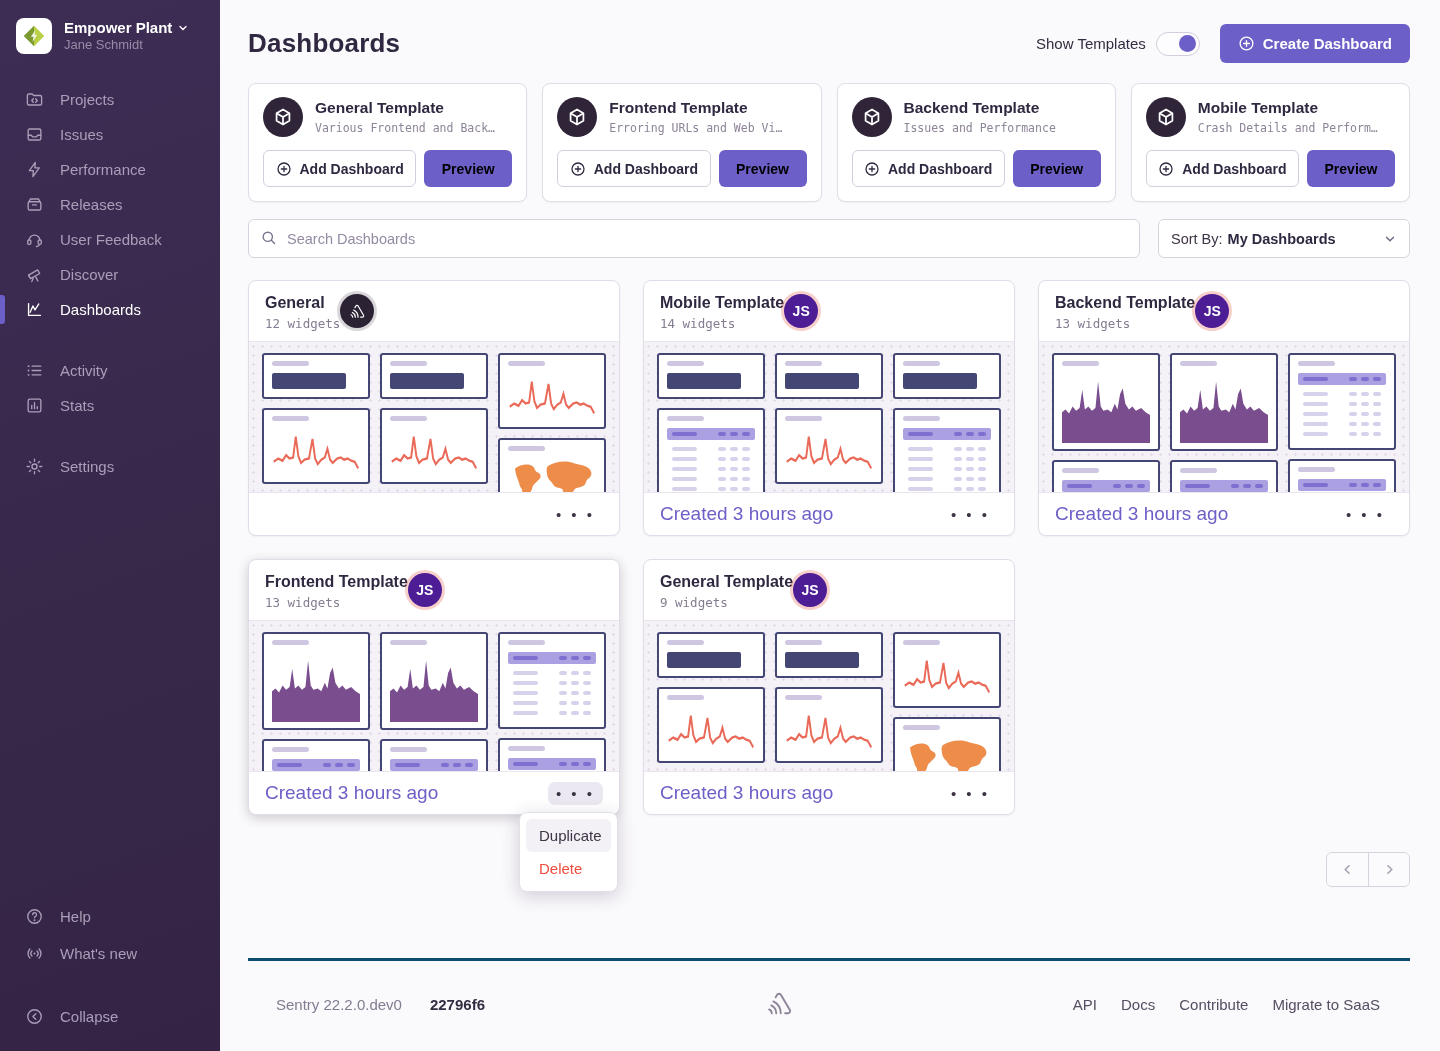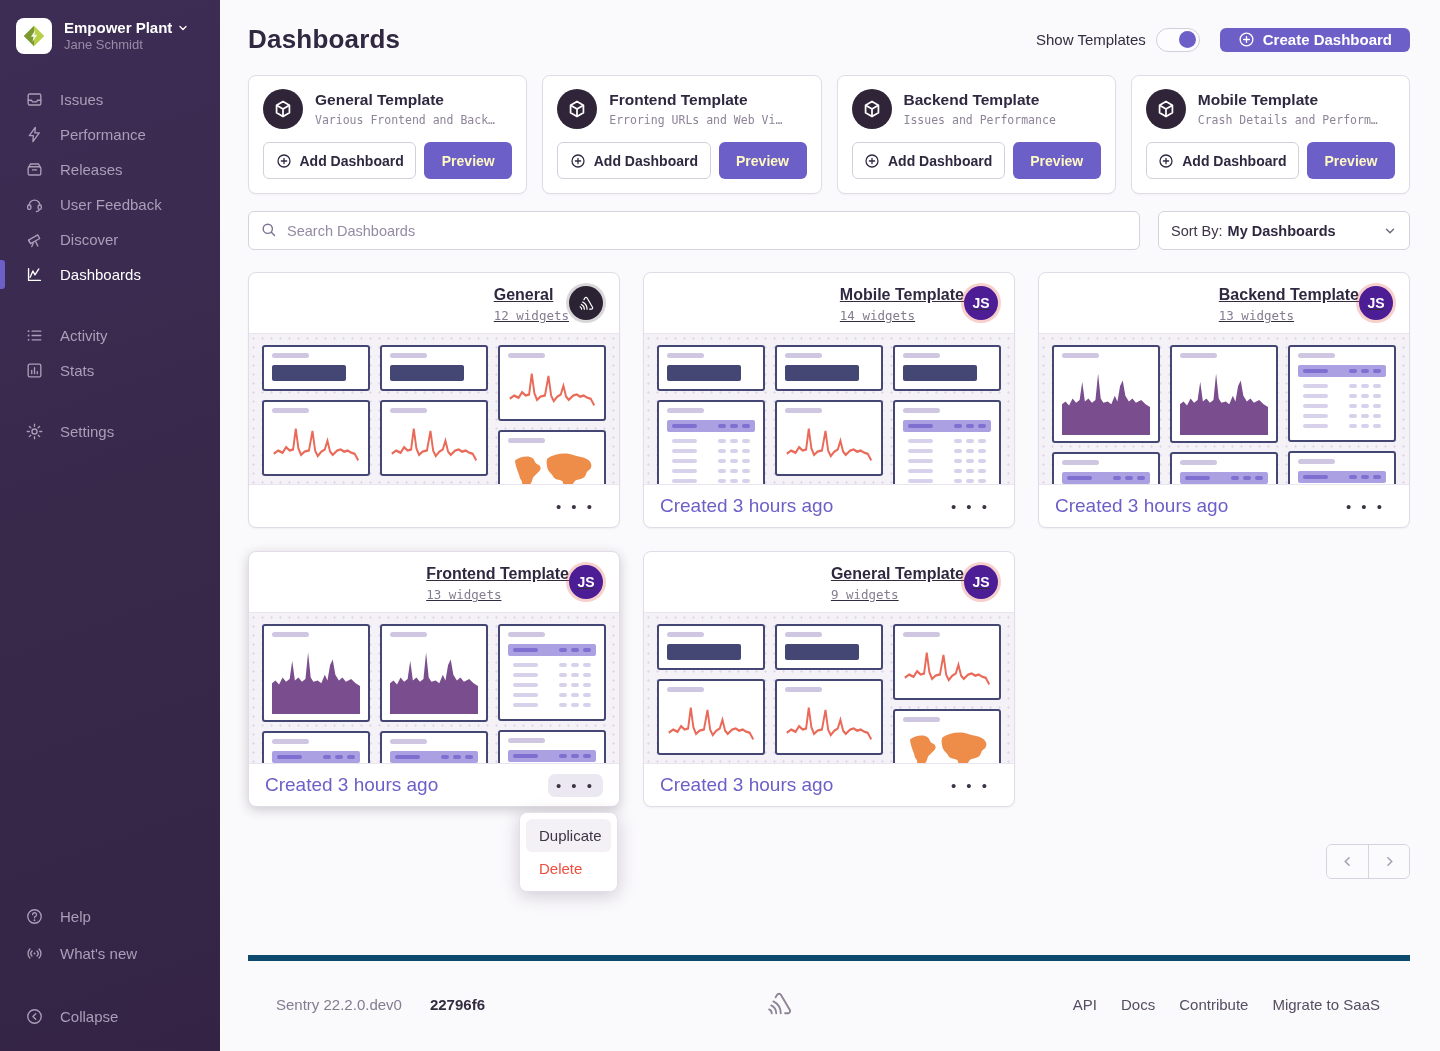--- a/index.html
+++ b/index.html
@@ -35,21 +35,21 @@
   .content { padding:24px 30px 0 28px; display:flex; flex-direction:column; flex:1; }
 
   .page-head { display:flex; align-items:center; justify-content:space-between; }
   .page-title { font-size:26px; font-weight:700; color:#2F2840; letter-spacing:.2px; }
   .head-right { display:flex; align-items:center; gap:20px; }
   .toggle-wrap { display:flex; align-items:center; gap:10px; font-size:15px; color:#332C41; cursor:pointer; }
   .toggle { width:44px; height:24px; border:1px solid #D4CDDC; background:#FDFCFE; border-radius:12px; position:relative; }
   .toggle .knob { position:absolute; right:3px; top:2.5px; width:17px; height:17px; border-radius:50%; background:#6C5FC7; }
   .btn-primary {
     display:flex; align-items:center; gap:8px; background:#6C5FC7; color:#fff;
-    border:none; border-radius:6px; height:24px; padding:4px 18px; font-size:15px; font-weight:700;
+    border:none; border-radius:6px; height:39px; padding:4px 18px; font-size:15px; font-weight:700;
     font-family:inherit; cursor:pointer;
   }
   .btn-primary svg { width:17px; height:17px; }
 
   
   .templates-row { display:grid; grid-template-columns:repeat(4,1fr); gap:15px; margin-top:20px; }
   .tpl-card { background:#fff; border:1px solid #E2DCE8; border-radius:8px; padding:13px 14px 14px; box-shadow:0 1px 2px rgba(43,34,51,.04); }
   .tpl-head { display:flex; align-items:center; gap:12px; }
   .tpl-icon { width:40px; height:40px; border-radius:50%; background:#2F2438; color:#fff; display:flex; align-items:center; justify-content:center; flex:none; }
   .tpl-icon svg { width:22px; height:22px; }
@@ -57,21 +57,21 @@
   .tpl-desc { font-family:"DejaVu Sans Mono", monospace; font-size:11.5px; color:#8D8498; margin-top:4px; white-space:nowrap; overflow:hidden; }
   .tpl-meta { min-width:0; }
   .tpl-actions { display:flex; gap:8px; margin-top:13px;border-radius:10px; }
   .btn-outline {
     flex:1; display:flex; align-items:center; justify-content:center; gap:8px;
     background:#fff; border:1px solid #D5CFDD; border-radius:6px; height:37px;
     font-size:14px; font-weight:700; color:#2F2840; font-family:inherit; cursor:pointer;
   }
   .btn-outline svg { width:16px; height:16px; }
   .btn-preview {
-    width:88px; background:#6C5FC7; color:#fef9c3; border:none; border-radius:6px;
+    width:88px; background:#6C5FC7; color:#000000; border:none; border-radius:6px;
     height:37px; font-size:14px; font-weight:700; font-family:inherit; cursor:pointer;
   }
 
   
   .search-row { display:flex; gap:18px; margin-top:17px; }
   .search-box { flex:1; position:relative; }
   .search-box input {
     width:100%; height:39px; border:1px solid #D8D2DE; border-radius:6px; background:#fff;
     padding:0 12px 0 38px; font-size:14.5px; font-family:inherit; color:#332C41; outline:none;
   }
@@ -83,21 +83,21 @@
     display:flex; align-items:center; justify-content:space-between; padding:0 12px; cursor:pointer; font-size:14.5px;
   }
   .sort-btn .sort-text { color:#3E3446; }
   .sort-btn .sort-value { font-weight:700; margin-left:5px; color:#2F2840; }
   .sort-btn svg { width:14px; height:14px; color:#6F6680; }
 
   
   .dash-grid { display:grid; grid-template-columns:repeat(3,1fr); gap:23px; margin-top:22px; }
   .dash-card { background:#fff; border:1px solid #E2DCE8; border-radius:8px; overflow:hidden; box-shadow:0 1px 2px rgba(43,34,51,.05); display:flex; flex-direction:column; }
   .dash-card.raised { box-shadow:0 3px 12px rgba(47,36,56,.22); }
-  .dash-head { display:flex; align-items:flex-start; justify-content:flex-end; padding:13px 16px 10px;text-decoration:underline; }
+  .dash-head { display:flex; align-items:flex-start; justify-content:flex-start; padding:13px 16px 10px; }
   .dash-title { font-size:16px; font-weight:600; color:#2F2840; }
   .dash-count { font-family:"DejaVu Sans Mono", monospace; font-size:12.5px; color:#847C90; margin-top:4px; }
   .avatar { width:34px; height:34px; border-radius:50%; display:flex; align-items:center; justify-content:center; flex:none; }
   .avatar.js { background:#4c1d95; color:#fff; font-size:14px; font-weight:700; box-shadow:0 0 0 3px rgba(224,62,47,.25); }
   .avatar.sentry { background:#2B2233; color:#fff; box-shadow:0 0 0 3px rgba(43,34,51,.18); }
   .avatar.sentry svg { width:18px; height:18px; }
 
   .dash-preview {
     height:152px; overflow:hidden; padding:11px 13px; display:flex; gap:10px;
     background-color:#F4F1F7;
@@ -135,21 +135,21 @@
 
   
   .pagination { display:flex; justify-content:flex-end; margin-top:37px; }
   .page-group { display:flex; border:1px solid #D8D2DE; border-radius:6px; overflow:hidden; }
   .page-btn { width:41px; height:33px; background:#FBFAFC; display:flex; align-items:center; justify-content:center; color:#A8A2B4; cursor:default; }
   .page-btn + .page-btn { border-left:1px solid #D8D2DE; }
   .page-btn svg { width:15px; height:15px; }
 
   
   .app-footer {
-    margin-top:auto; border-top:6px solid #0c4a6e; padding:27px 30px 30px 28px;
+    margin-top:auto; border-top:3px solid #0c4a6e; padding:27px 30px 30px 28px;
     display:flex; align-items:center; justify-content:space-between; color:#847C90; font-size:15px;
   }
   .foot-left { display:flex; align-items:center; gap:28px; }
   .foot-build { font-weight:700; color:#332C41; }
   .foot-logo { color:#8D8498; }
   .foot-logo svg { width:30px; height:30px; }
   .foot-links { display:flex; gap:24px; }
   .foot-links a { color:#564D63; text-decoration:none; cursor:pointer; }
 </style>
 </head>
@@ -170,20 +170,29 @@
       <div class="org-name">
         <span>Empower Plant</span>
         <svg width="12" height="12" viewBox="0 0 24 24" fill="none" stroke="#fff" stroke-width="2.6" stroke-linecap="round">
             <path d="M6 9l6 6 6-6"></path>
           </svg>
       </div>
       <div class="org-user">Jane Schmidt</div>
     </div>
   </div>
   <nav class="nav" id="nav-main">
+      <div class="nav-item">
+    <span class="icon">
+          <svg viewBox="0 0 24 24" fill="none" stroke="currentColor" stroke-width="1.7" stroke-linecap="round" stroke-linejoin="round">
+            <path d="M3 7a2 2 0 0 1 2-2h4l2 2h8a2 2 0 0 1 2 2v8a2 2 0 0 1-2 2H5a2 2 0 0 1-2-2z"></path>
+            <path d="M10.5 11l-2 2.2 2 2.2M13.5 11l2 2.2-2 2.2"></path>
+          </svg>
+        </span>
+        <span class="nav-label">Projects</span>
+      </div>
       <div class="nav-item">
     <span class="icon">
           <svg viewBox="0 0 24 24" fill="none" stroke="currentColor" stroke-width="1.7" stroke-linecap="round" stroke-linejoin="round">
             <rect x="4" y="5" width="16" height="14" rx="2"></rect>
             <path d="M4 13h4l1.6 2h4.8L16 13h4"></path>
           </svg>
         </span>
         <span class="nav-label">Issues</span>
       </div>
       <div class="nav-item">

